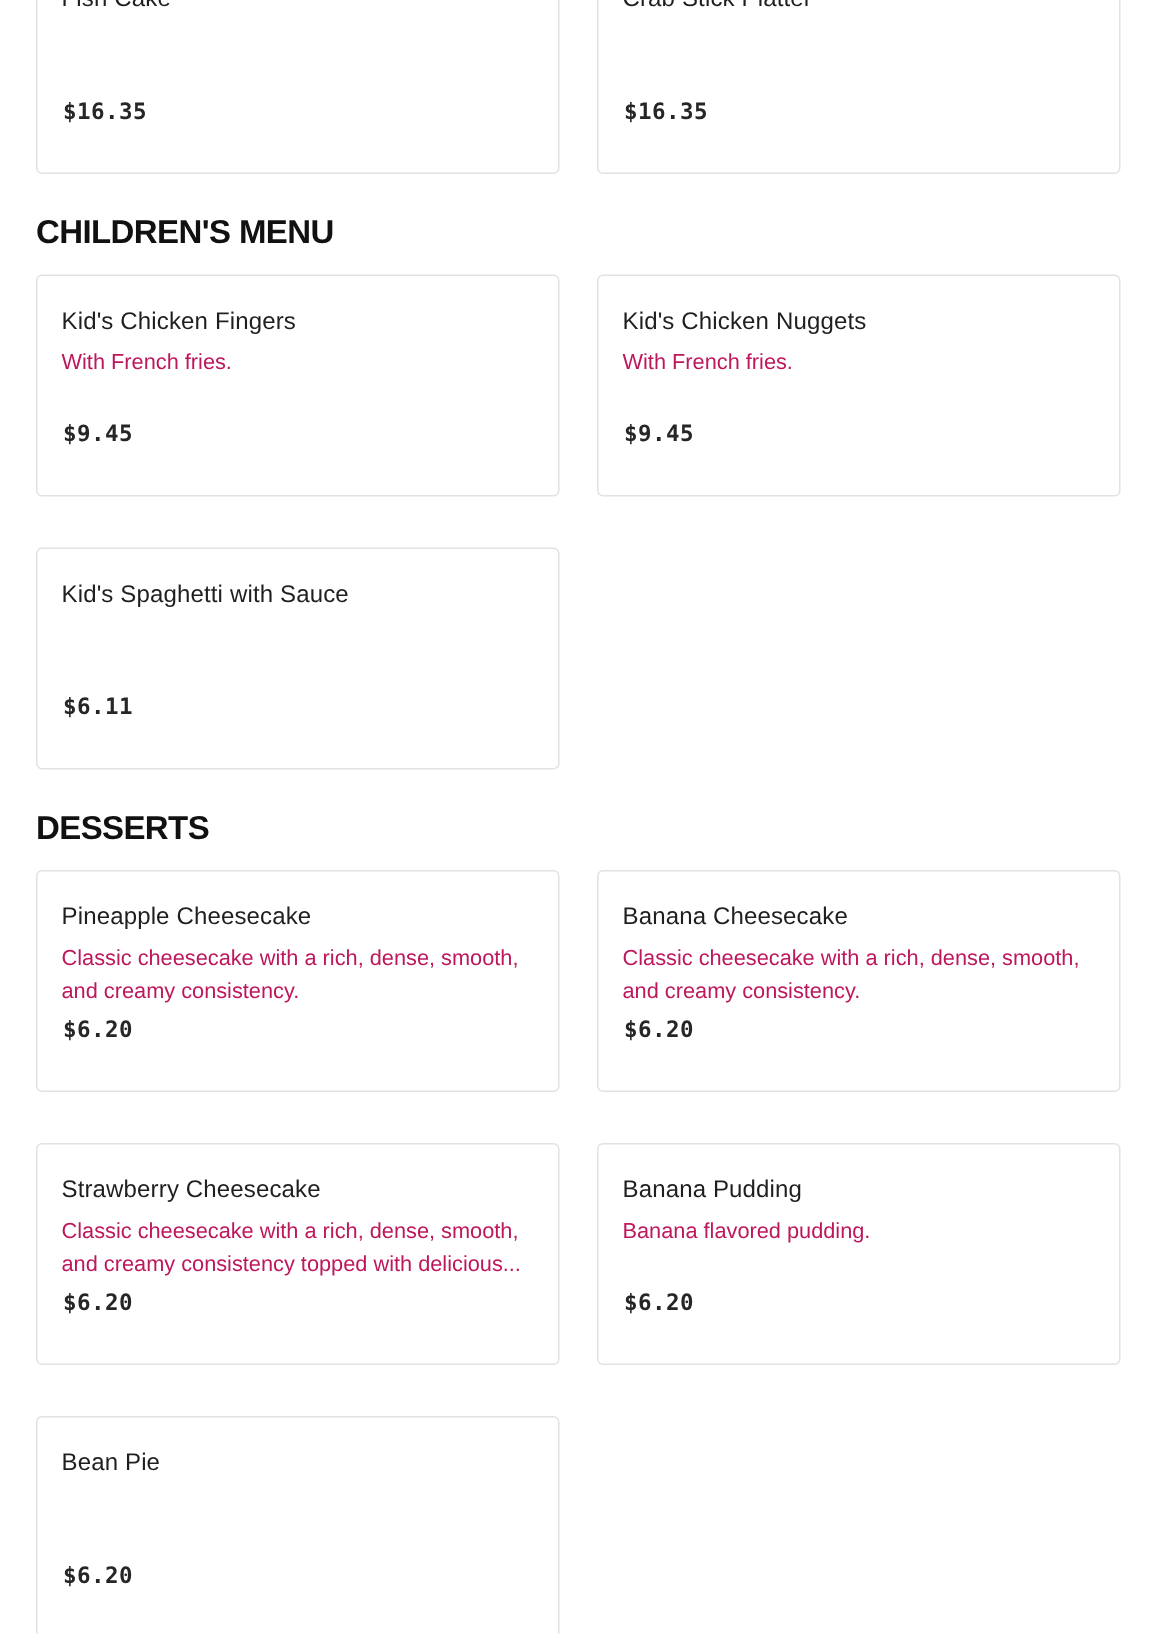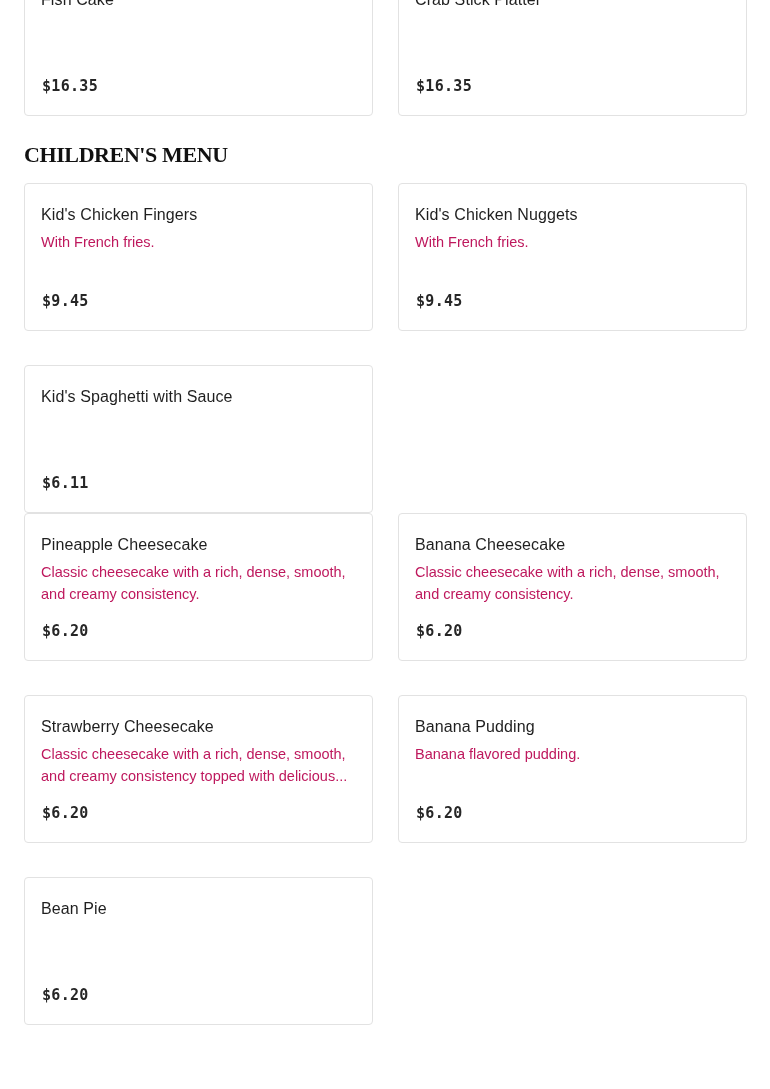--- a/index.html
+++ b/index.html
@@ -23,21 +23,20 @@
   .grid.first-row {
     margin-top: -32px;
   }
   .section-heading {
     margin: 27px 0 16px 0;
     font-size: 22px;
     line-height: 24px;
     font-weight: 800;
     letter-spacing: -0.4px;
     color: #111111;
-    font-family: Liberation Serif, serif;
   }
   .card {
     position: relative;
     box-sizing: border-box;
     height: 148px;
     background: #ffffff;
     border: 1px solid #e2e2e2;
     border-radius: 4px;
     padding: 20px 16px 0 16px;
     cursor: pointer;
@@ -53,21 +52,21 @@
     margin-top: 5px;
     font-size: 14.5px;
     line-height: 22px;
     color: #be185d;
     max-height: 44px;
     overflow: hidden;
   }
   .card-price {
     position: absolute;
     left: 17px;
-    bottom: 20px;
+    bottom: 32px;
     font-family: "DejaVu Sans Mono", monospace;
     font-size: 15px;
     font-weight: 700;
     letter-spacing: 0.3px;
     color: #262626;
     margin-top: 42px;
   }
 </style>
 </head>
 <body>
@@ -104,20 +103,21 @@
       </div>
       <div class="card">
         <div class="card-title">Kid's Spaghetti with Sauce</div>
         <div class="card-desc"></div>
         <div class="card-price">$6.11</div>
       </div>
     </div>
   </section>
 
   <section>
+    <h2 class="section-heading">DESSERTS</h2>
     <div class="grid">
       <div class="card">
         <div class="card-title">Pineapple Cheesecake</div>
         <div class="card-desc">Classic cheesecake with a rich, dense, smooth, and creamy consistency.</div>
         <div class="card-price">$6.20</div>
       </div>
       <div class="card">
         <div class="card-title">Banana Cheesecake</div>
         <div class="card-desc">Classic cheesecake with a rich, dense, smooth, and creamy consistency.</div>
         <div class="card-price">$6.20</div>

